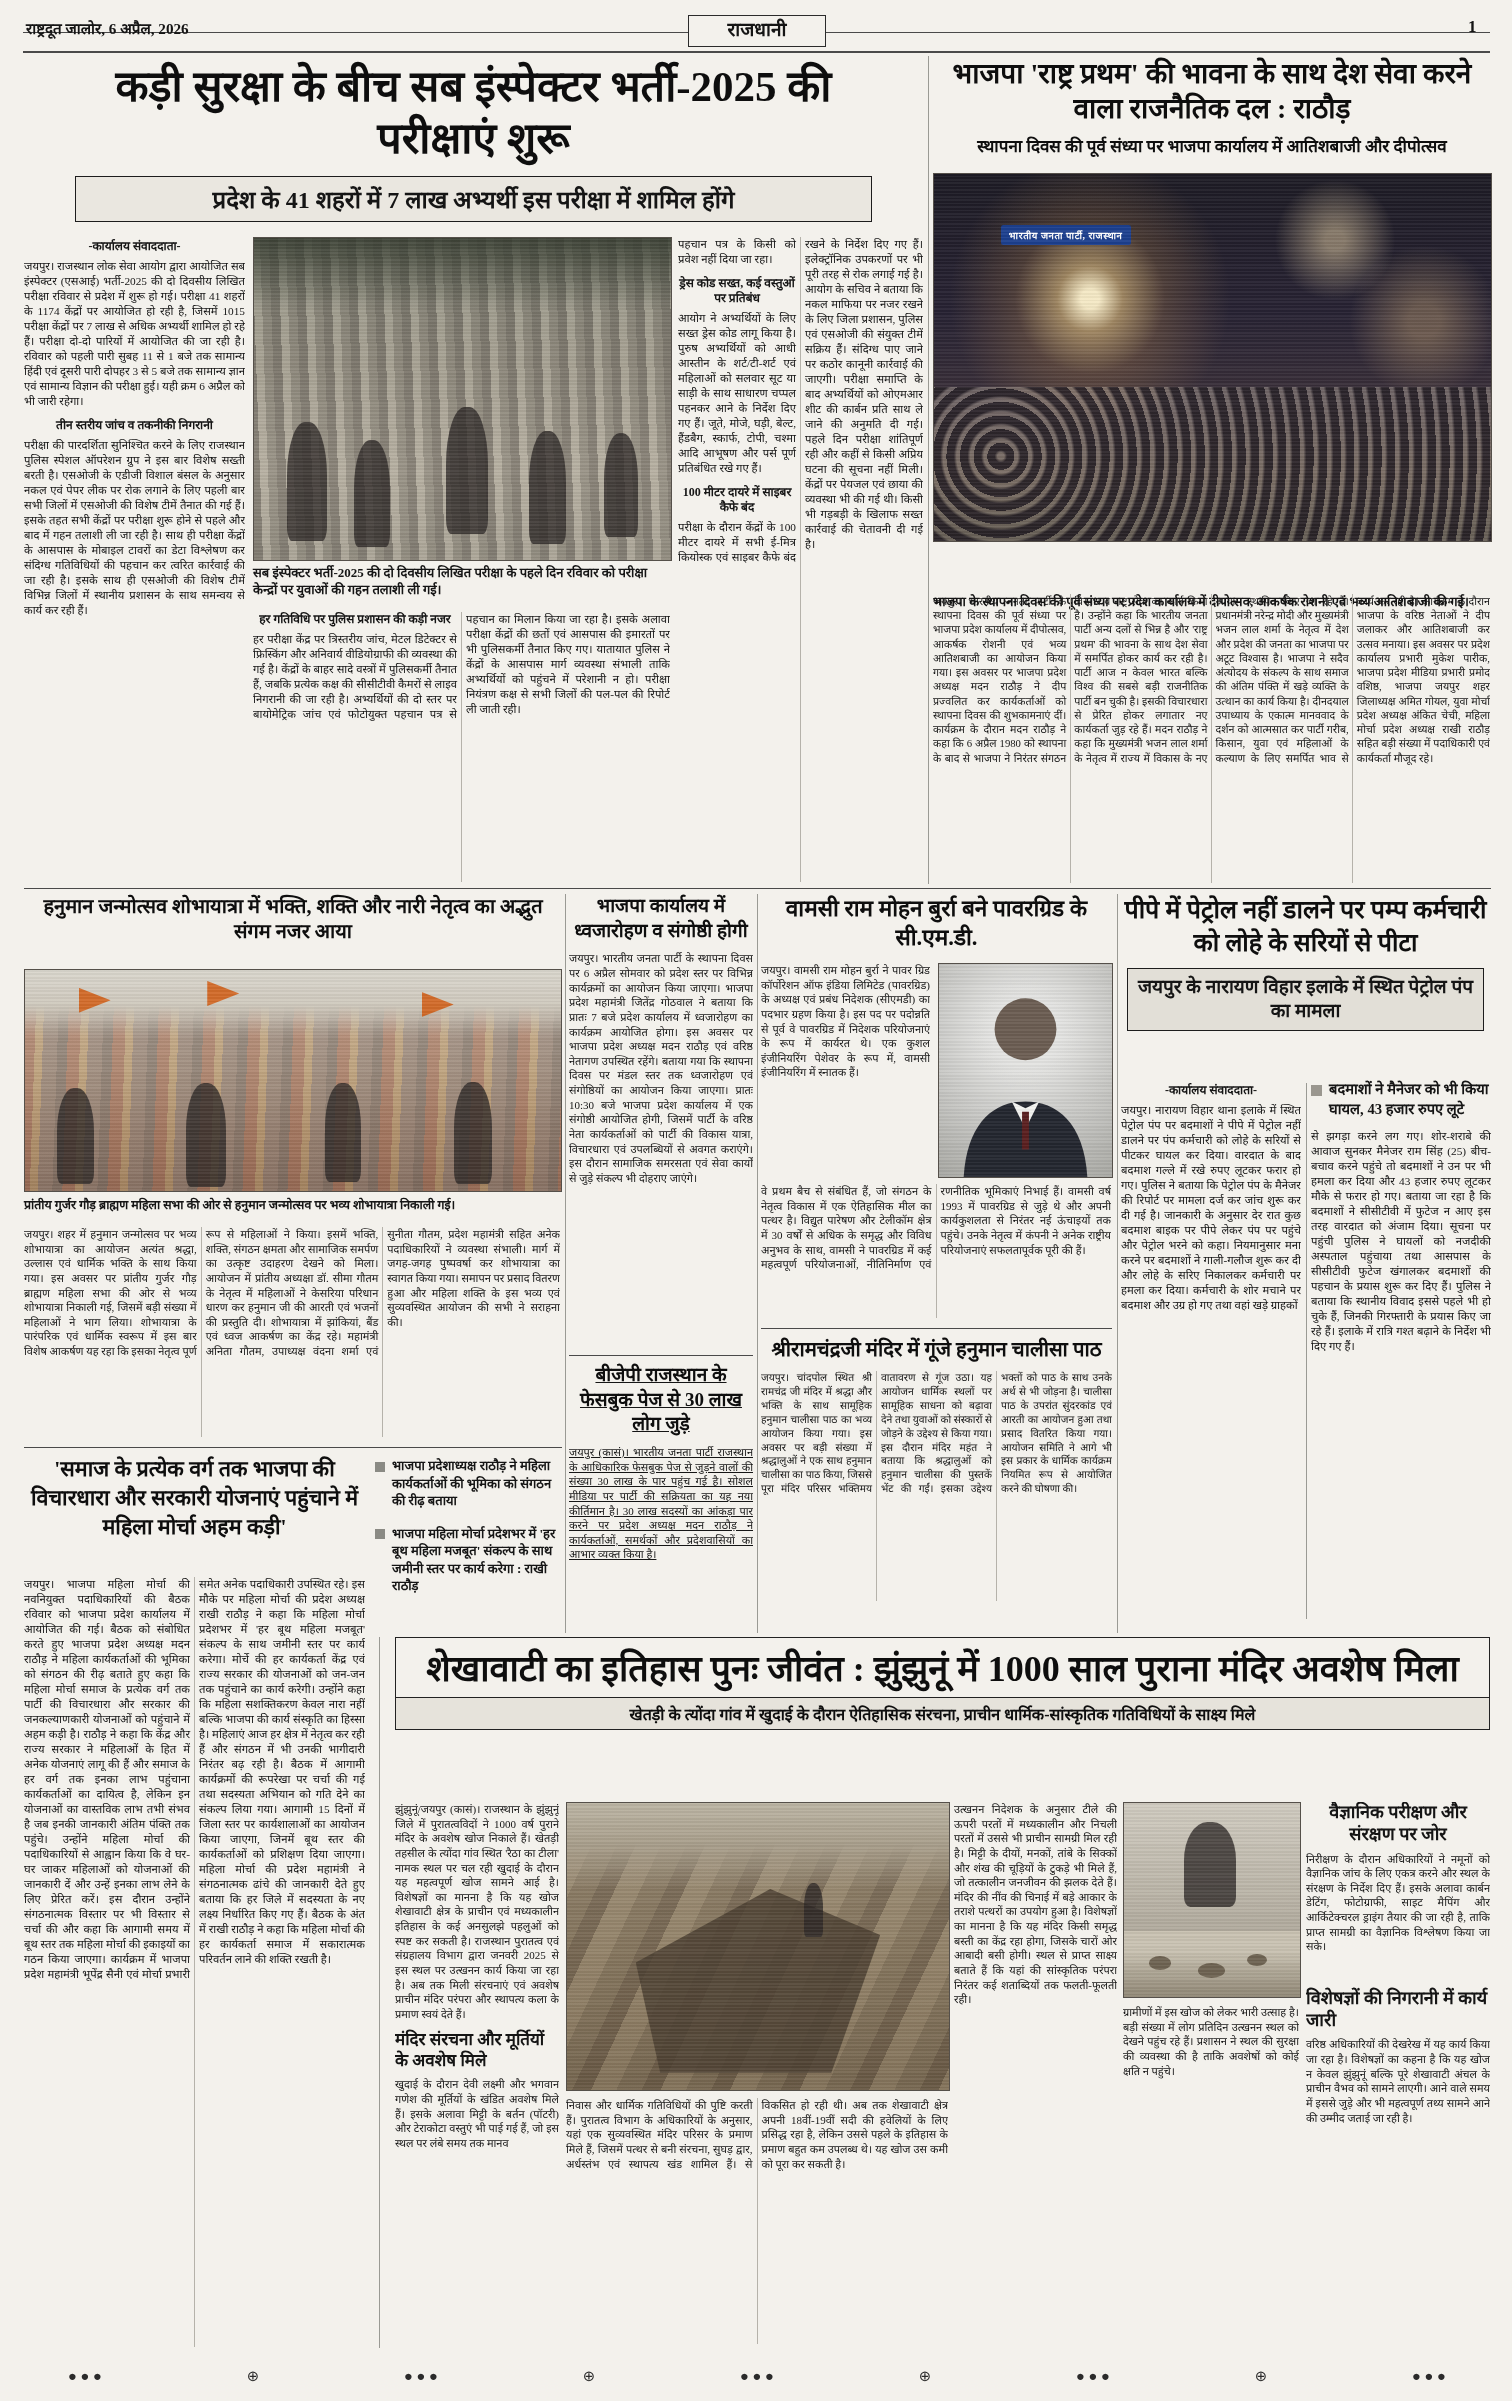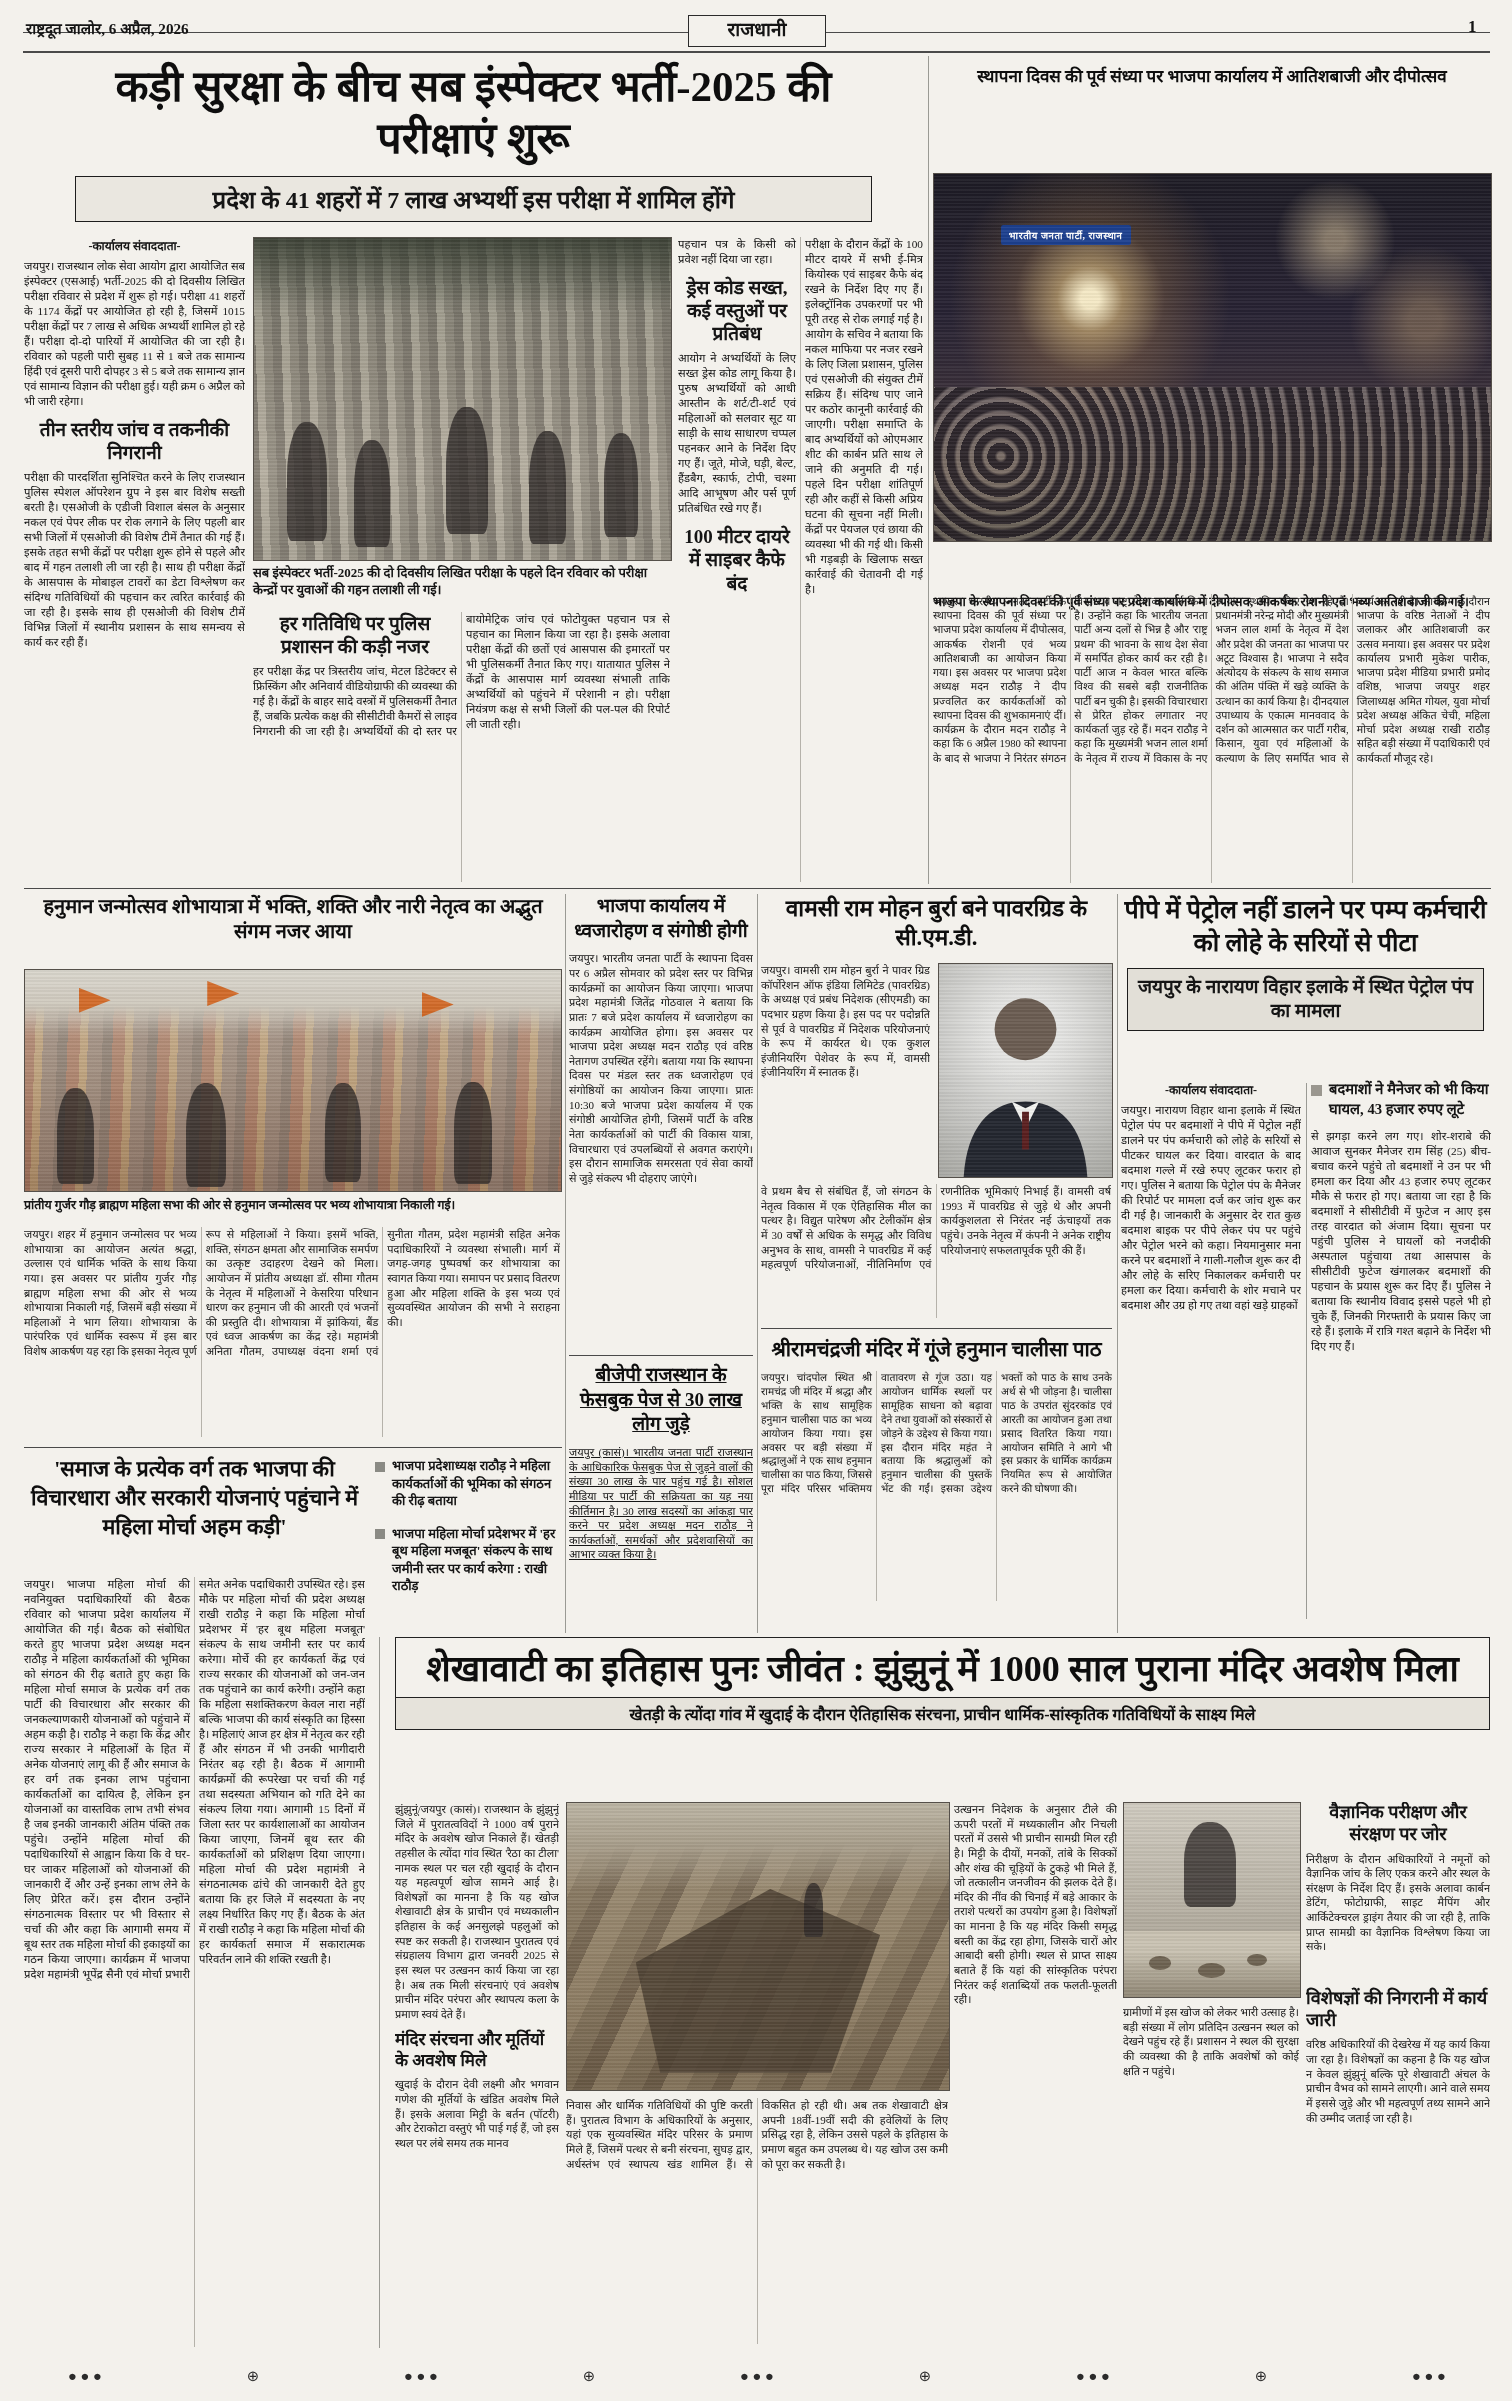--- a/index.html
+++ b/index.html
@@ -18,21 +18,21 @@
   .mast-box {
     border:1.7px solid #2b2b2b; background:#f3f1ec; text-align:center;
     font-size:19px; font-weight:bold; line-height:28px;
   }
   .mast-right { font-size:17px; font-weight:bold; }
 
   
   .headline { font-weight:bold; text-align:center; color:#0e0e0e; }
   .byline { font-weight:bold; text-align:center; font-size:12px; margin:1.1px 0 4.5px; }
   .body-text { font-size:11.3px; line-height:1.33; text-align:justify; overflow:hidden; }
-  .subhead { font-weight:bold; font-size:19px; line-height:1.22; text-align:center; margin:9px 0 5.6px; break-inside:avoid; }
+  .subhead { font-weight:bold; font-size:12px; line-height:1.22; text-align:center; margin:9px 0 5.6px; break-inside:avoid; }
   .subhead-left { text-align:left; }
   .caption { font-weight:bold; font-size:13px; line-height:1.3; text-align:left; }
   .banner {
     border:1.7px solid #1d1d1d; background:#eae7e0; text-align:center;
     font-weight:bold;
   }
   .photo { position:absolute; border:0.6px solid #55504a; overflow:hidden; }
   .grain { position:absolute; inset:0; background:repeating-linear-gradient(0deg, rgba(255,255,255,0.05) 0 1.7px, rgba(0,0,0,0.04) 1.7px 3.4px); }
   .cols2 { column-count:2; column-gap:9px; column-rule:0.6px solid #b5b2aa; }
   .cols3 { column-count:3; column-gap:9px; column-rule:0.6px solid #b5b2aa; }
@@ -124,20 +124,21 @@
     <div class="abs cols2 body-text" style="left:654px; top:181px; width:245px; height:645px;">
       <span>पहचान पत्र के किसी को प्रवेश नहीं दिया जा रहा।</span>
       <div class="subhead">ड्रेस कोड सख्त, कई वस्तुओं पर प्रतिबंध</div>
       <span>आयोग ने अभ्यर्थियों के लिए सख्त ड्रेस कोड लागू किया है। पुरुष अभ्यर्थियों को आधी आस्तीन के शर्ट/टी-शर्ट एवं महिलाओं को सलवार सूट या साड़ी के साथ साधारण चप्पल पहनकर आने के निर्देश दिए गए हैं। जूते, मोजे, घड़ी, बेल्ट, हैंडबैग, स्कार्फ, टोपी, चश्मा आदि आभूषण और पर्स पूर्ण प्रतिबंधित रखे गए हैं।</span>
       <div class="subhead">100 मीटर दायरे में साइबर कैफे बंद</div>
       <span>परीक्षा के दौरान केंद्रों के 100 मीटर दायरे में सभी ई-मित्र कियोस्क एवं साइबर कैफे बंद रखने के निर्देश दिए गए हैं। इलेक्ट्रॉनिक उपकरणों पर भी पूरी तरह से रोक लगाई गई है। आयोग के सचिव ने बताया कि नकल माफिया पर नजर रखने के लिए जिला प्रशासन, पुलिस एवं एसओजी की संयुक्त टीमें सक्रिय हैं। संदिग्ध पाए जाने पर कठोर कानूनी कार्रवाई की जाएगी। परीक्षा समाप्ति के बाद अभ्यर्थियों को ओएमआर शीट की कार्बन प्रति साथ ले जाने की अनुमति दी गई। पहले दिन परीक्षा शांतिपूर्ण रही और कहीं से किसी अप्रिय घटना की सूचना नहीं मिली। केंद्रों पर पेयजल एवं छाया की व्यवस्था भी की गई थी। किसी भी गड़बड़ी के खिलाफ सख्त कार्रवाई की चेतावनी दी गई है।</span>
     </div>
   </div>
 
   <div class="abs" style="left:933px; top:56px; width:558px; height:828px;">
+    <div class="headline" style="font-size:28px; line-height:1.25; padding:0 17px;">भाजपा 'राष्ट्र प्रथम' की भावना के साथ देश सेवा करने वाला राजनैतिक दल : राठौड़</div>
     <div class="headline" style="font-size:17px; margin-top:8px;">स्थापना दिवस की पूर्व संध्या पर भाजपा कार्यालय में आतिशबाजी और दीपोत्सव</div>
 
     <div class="photo ph-bjp" style="left:0; top:117px; width:557px; height:367px;">
       <div class="ph-sign">भारतीय जनता पार्टी, राजस्थान</div>
       <div class="ph-crowd"></div>
       <div class="grain"></div>
     </div>
     <div class="abs caption" style="left:0; top:491px; width:557px;margin-top:47px;">भाजपा के स्थापना दिवस की पूर्व संध्या पर प्रदेश कार्यालय में दीपोत्सव, आकर्षक रोशनी एवं भव्य आतिशबाजी की गई।</div>
 
     <div class="abs cols4 body-text" style="left:0; top:538px; width:557px; height:289px; font-size:10.7px;">जयपुर। भारतीय जनता पार्टी के स्थापना दिवस की पूर्व संध्या पर भाजपा प्रदेश कार्यालय में दीपोत्सव, आकर्षक रोशनी एवं भव्य आतिशबाजी का आयोजन किया गया। इस अवसर पर भाजपा प्रदेश अध्यक्ष मदन राठौड़ ने दीप प्रज्वलित कर कार्यकर्ताओं को स्थापना दिवस की शुभकामनाएं दीं। कार्यक्रम के दौरान मदन राठौड़ ने कहा कि 6 अप्रैल 1980 को स्थापना के बाद से भाजपा ने निरंतर संगठन विस्तार व राष्ट्र सेवा का कार्य किया है। उन्होंने कहा कि भारतीय जनता पार्टी अन्य दलों से भिन्न है और 'राष्ट्र प्रथम' की भावना के साथ देश सेवा में समर्पित होकर कार्य कर रही है। पार्टी आज न केवल भारत बल्कि विश्व की सबसे बड़ी राजनीतिक पार्टी बन चुकी है। इसकी विचारधारा से प्रेरित होकर लगातार नए कार्यकर्ता जुड़ रहे हैं। मदन राठौड़ ने कहा कि मुख्यमंत्री भजन लाल शर्मा के नेतृत्व में राज्य में विकास के नए आयाम स्थापित किए जा रहे हैं। प्रधानमंत्री नरेन्द्र मोदी और मुख्यमंत्री भजन लाल शर्मा के नेतृत्व में देश और प्रदेश की जनता का भाजपा पर अटूट विश्वास है। भाजपा ने सदैव अंत्योदय के संकल्प के साथ समाज की अंतिम पंक्ति में खड़े व्यक्ति के उत्थान का कार्य किया है। दीनदयाल उपाध्याय के एकात्म मानववाद के दर्शन को आत्मसात कर पार्टी गरीब, किसान, युवा एवं महिलाओं के कल्याण के लिए समर्पित भाव से कार्य कर रही है। कार्यक्रम के दौरान भाजपा के वरिष्ठ नेताओं ने दीप जलाकर और आतिशबाजी कर उत्सव मनाया। इस अवसर पर प्रदेश कार्यालय प्रभारी मुकेश पारीक, भाजपा प्रदेश मीडिया प्रभारी प्रमोद वशिष्ठ, भाजपा जयपुर शहर जिलाध्यक्ष अमित गोयल, युवा मोर्चा प्रदेश अध्यक्ष अंकित चेची, महिला मोर्चा प्रदेश अध्यक्ष राखी राठौड़ सहित बड़ी संख्या में पदाधिकारी एवं कार्यकर्ता मौजूद रहे।</div>

